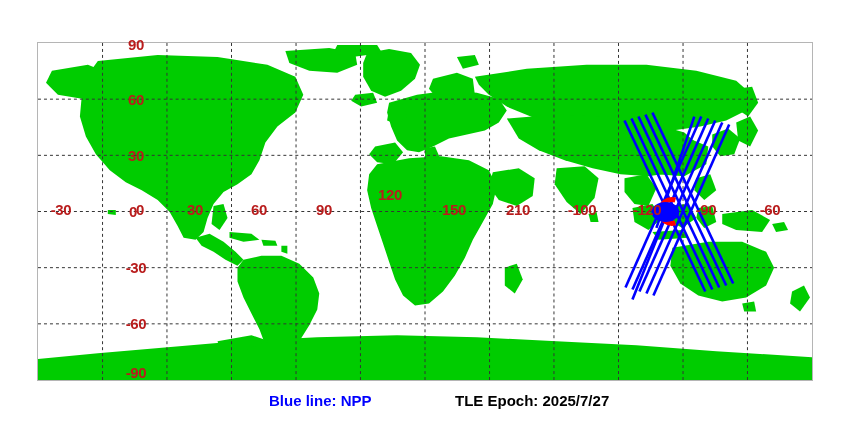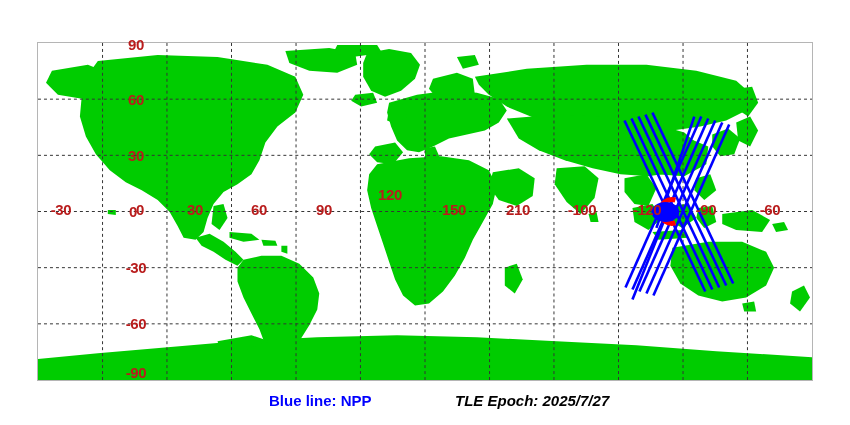--- a/index.html
+++ b/index.html
@@ -41,21 +41,21 @@
   }
   .legend-item{
     position:absolute;
     font-family:"Liberation Sans", sans-serif;
     font-size:15px;
     font-weight:bold;
     white-space:nowrap;
   }
   #legend-red{left:28px;top:0;color:#ff0000;}
   #legend-blue{left:253px;top:0;color:#0000ff;margin-left:16px;}
-  #legend-epoch{left:455px;top:0;color:#000000;font-style:italic;}
+  #legend-epoch{left:455px;top:0;color:#000000;}
 </style>
 </head>
 <body>
 
 <div id="stage">
 
   <div id="map-frame">
     <svg id="map-svg" viewBox="0 0 776 339" preserveAspectRatio="none">
 
       <rect x="0" y="0" width="776" height="339" fill="#ffffff"></rect>

